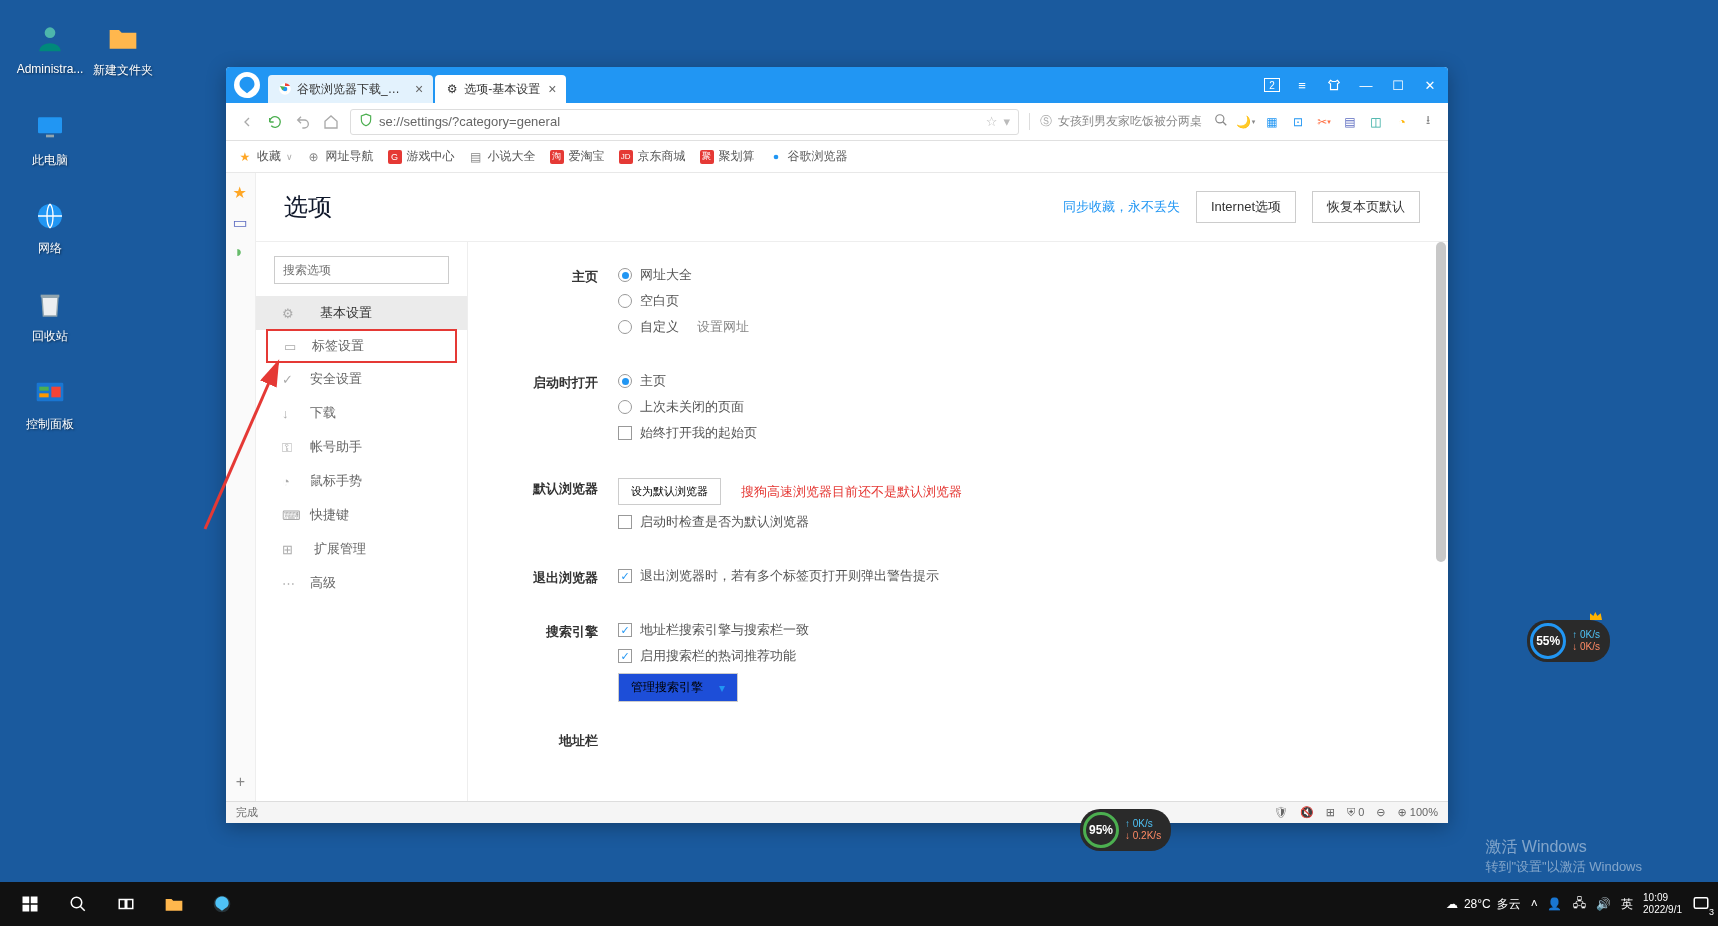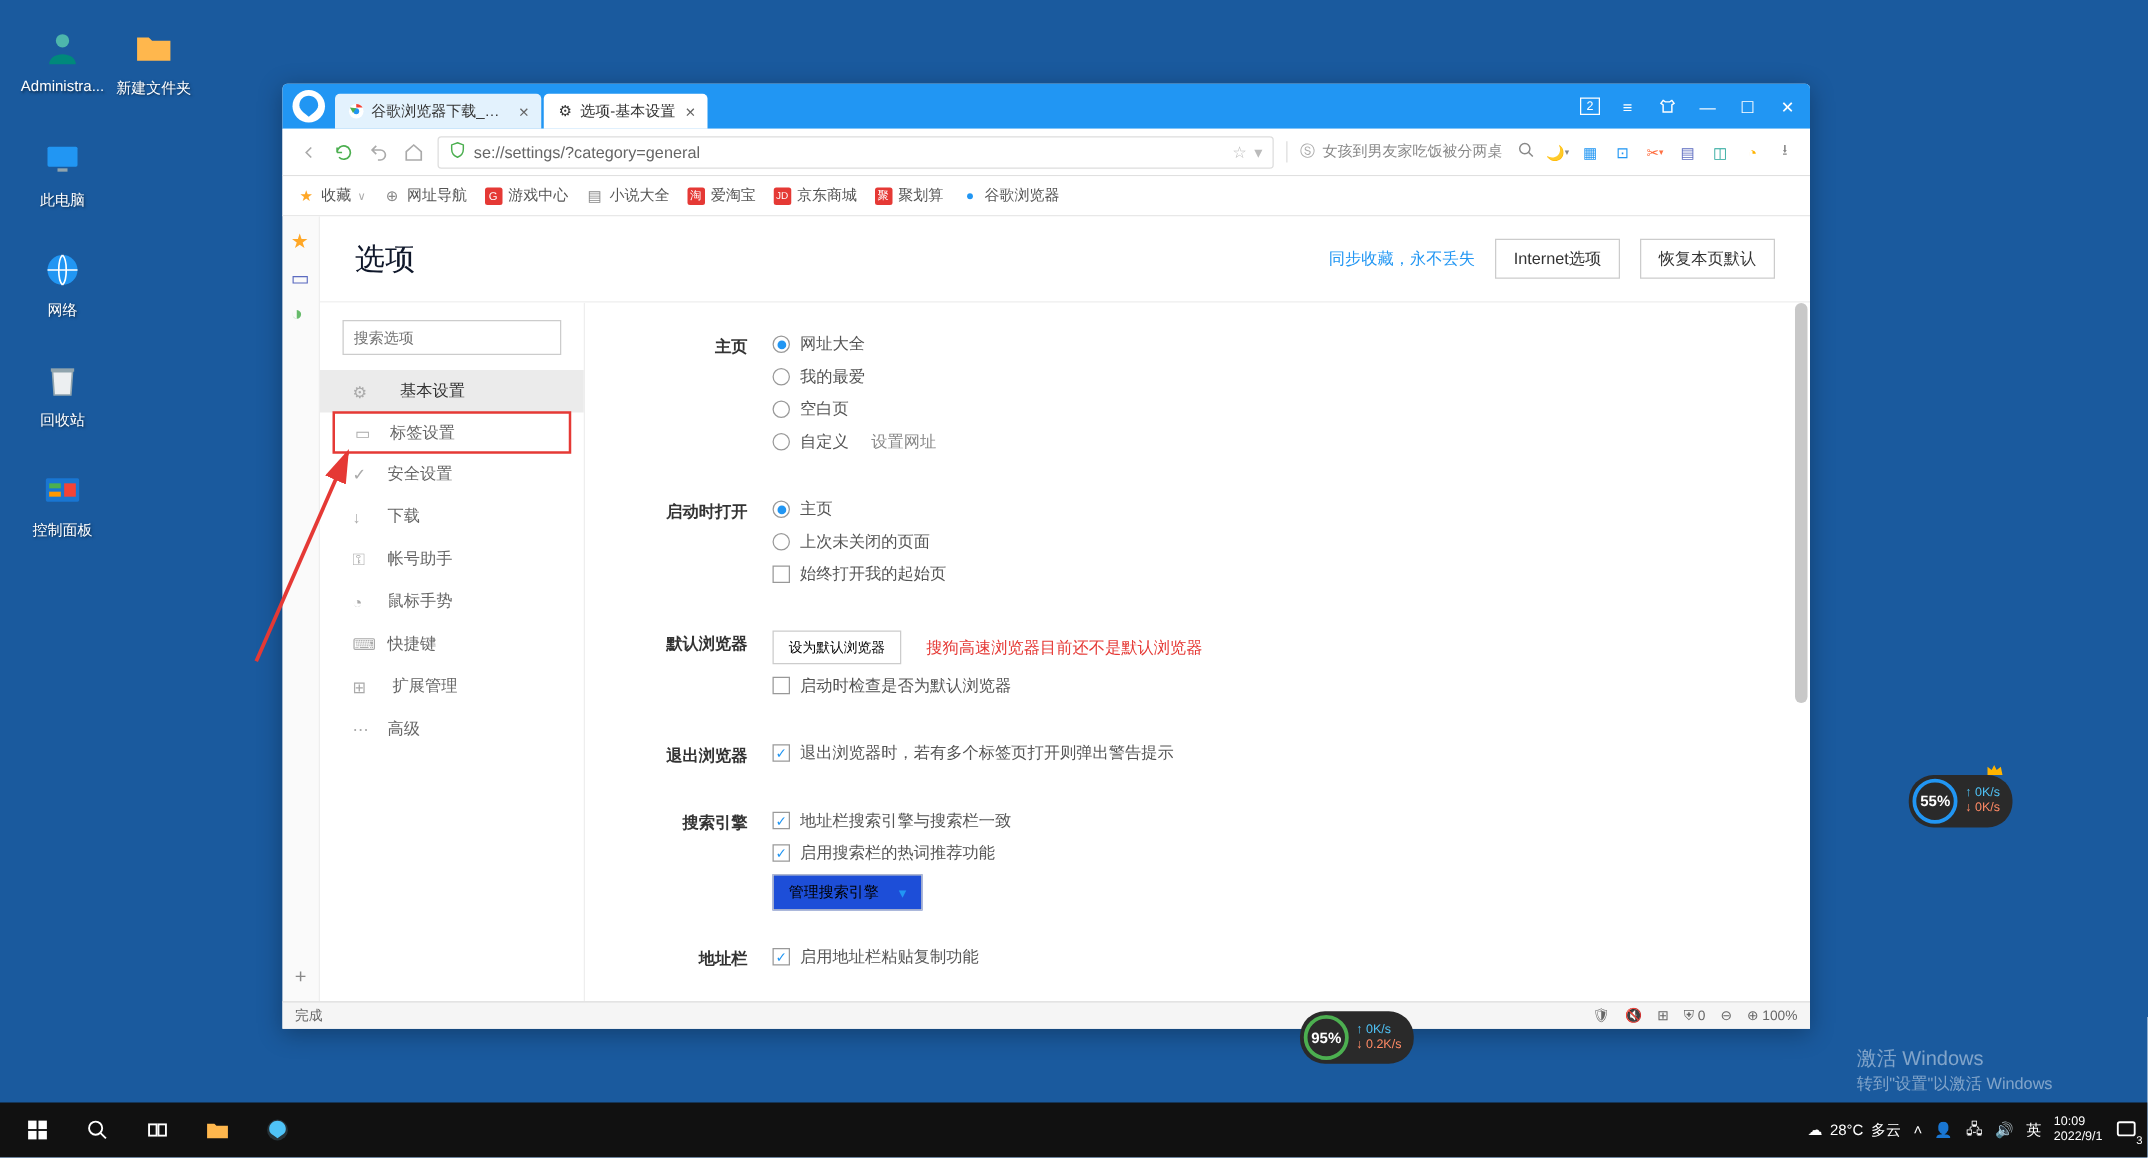--- a/index.html
+++ b/index.html
@@ -372,24 +372,20 @@
 
           <div class="setting-row">
             <div class="setting-label">主页</div>
             <div class="setting-opts">
               <div class="radio-line">
                   <span class="radio checked"></span>
                   <span>网址大全</span>
                 </div>
               <div class="radio-line">
                   <span class="radio"></span>
-                  <span>我的最爱</span>
-                </div>
-              <div class="radio-line">
-                  <span class="radio"></span>
                   <span>空白页</span>
                 </div>
               <div class="radio-line">
                   <span class="radio"></span>
                   <span>自定义</span>
                   <span class="inline-link" style="color:#888">设置网址</span>
                 </div>
             </div>
           </div>
 
@@ -447,26 +443,20 @@
                   <span>启用搜索栏的热词推荐功能</span>
                 </div>
               <div style="margin-top:4px;"><button class="dropdown-btn">
                     <span>管理搜索引擎</span>
                   </button></div>
             </div>
           </div>
 
           <div class="setting-row">
             <div class="setting-label">地址栏</div>
-            <div class="setting-opts">
-              <div class="check-line">
-                  <span class="checkbox checked"></span>
-                  <span>启用地址栏粘贴复制功能</span>
-                </div>
-            </div>
           </div>
 
         </div>
       </div>
     </div>
   </div>
 
   <div class="status-bar">
     <span>完成</span>
     <div class="status-right">
@@ -492,21 +482,21 @@
 <div class="cpu-widget" style="right:108px; top:620px;">
   <svg class="vip-badge" viewBox="0 0 24 24">
       <path d="M3 18h18l-2-10-5 4-3-6-3 6-5-4z" fill="#ffb300"></path>
     </svg>
   <div class="cpu-circle">55%</div>
   <div class="net-col">
     <span style="color:#4fc3f7">↑ <span>0K/s</span></span>
     <span style="color:#ff8a65">↓ <span>0K/s</span></span>
   </div>
 </div>
-<div class="cpu-widget" style="left:1040px; top:809px;align-items:center;">
+<div class="cpu-widget" style="left:1080px; top:809px;align-items:center;">
   <div class="cpu-circle" style="border-color:#4caf50">95%</div>
   <div class="net-col">
     <span style="color:#4fc3f7">↑ <span>0K/s</span></span>
     <span style="color:#ff8a65">↓ <span>0.2K/s</span></span>
   </div>
 </div>
 
 <div class="watermark">
   <div style="font-size:16px">激活 Windows</div>
   <div>转到"设置"以激活 Windows</div>

